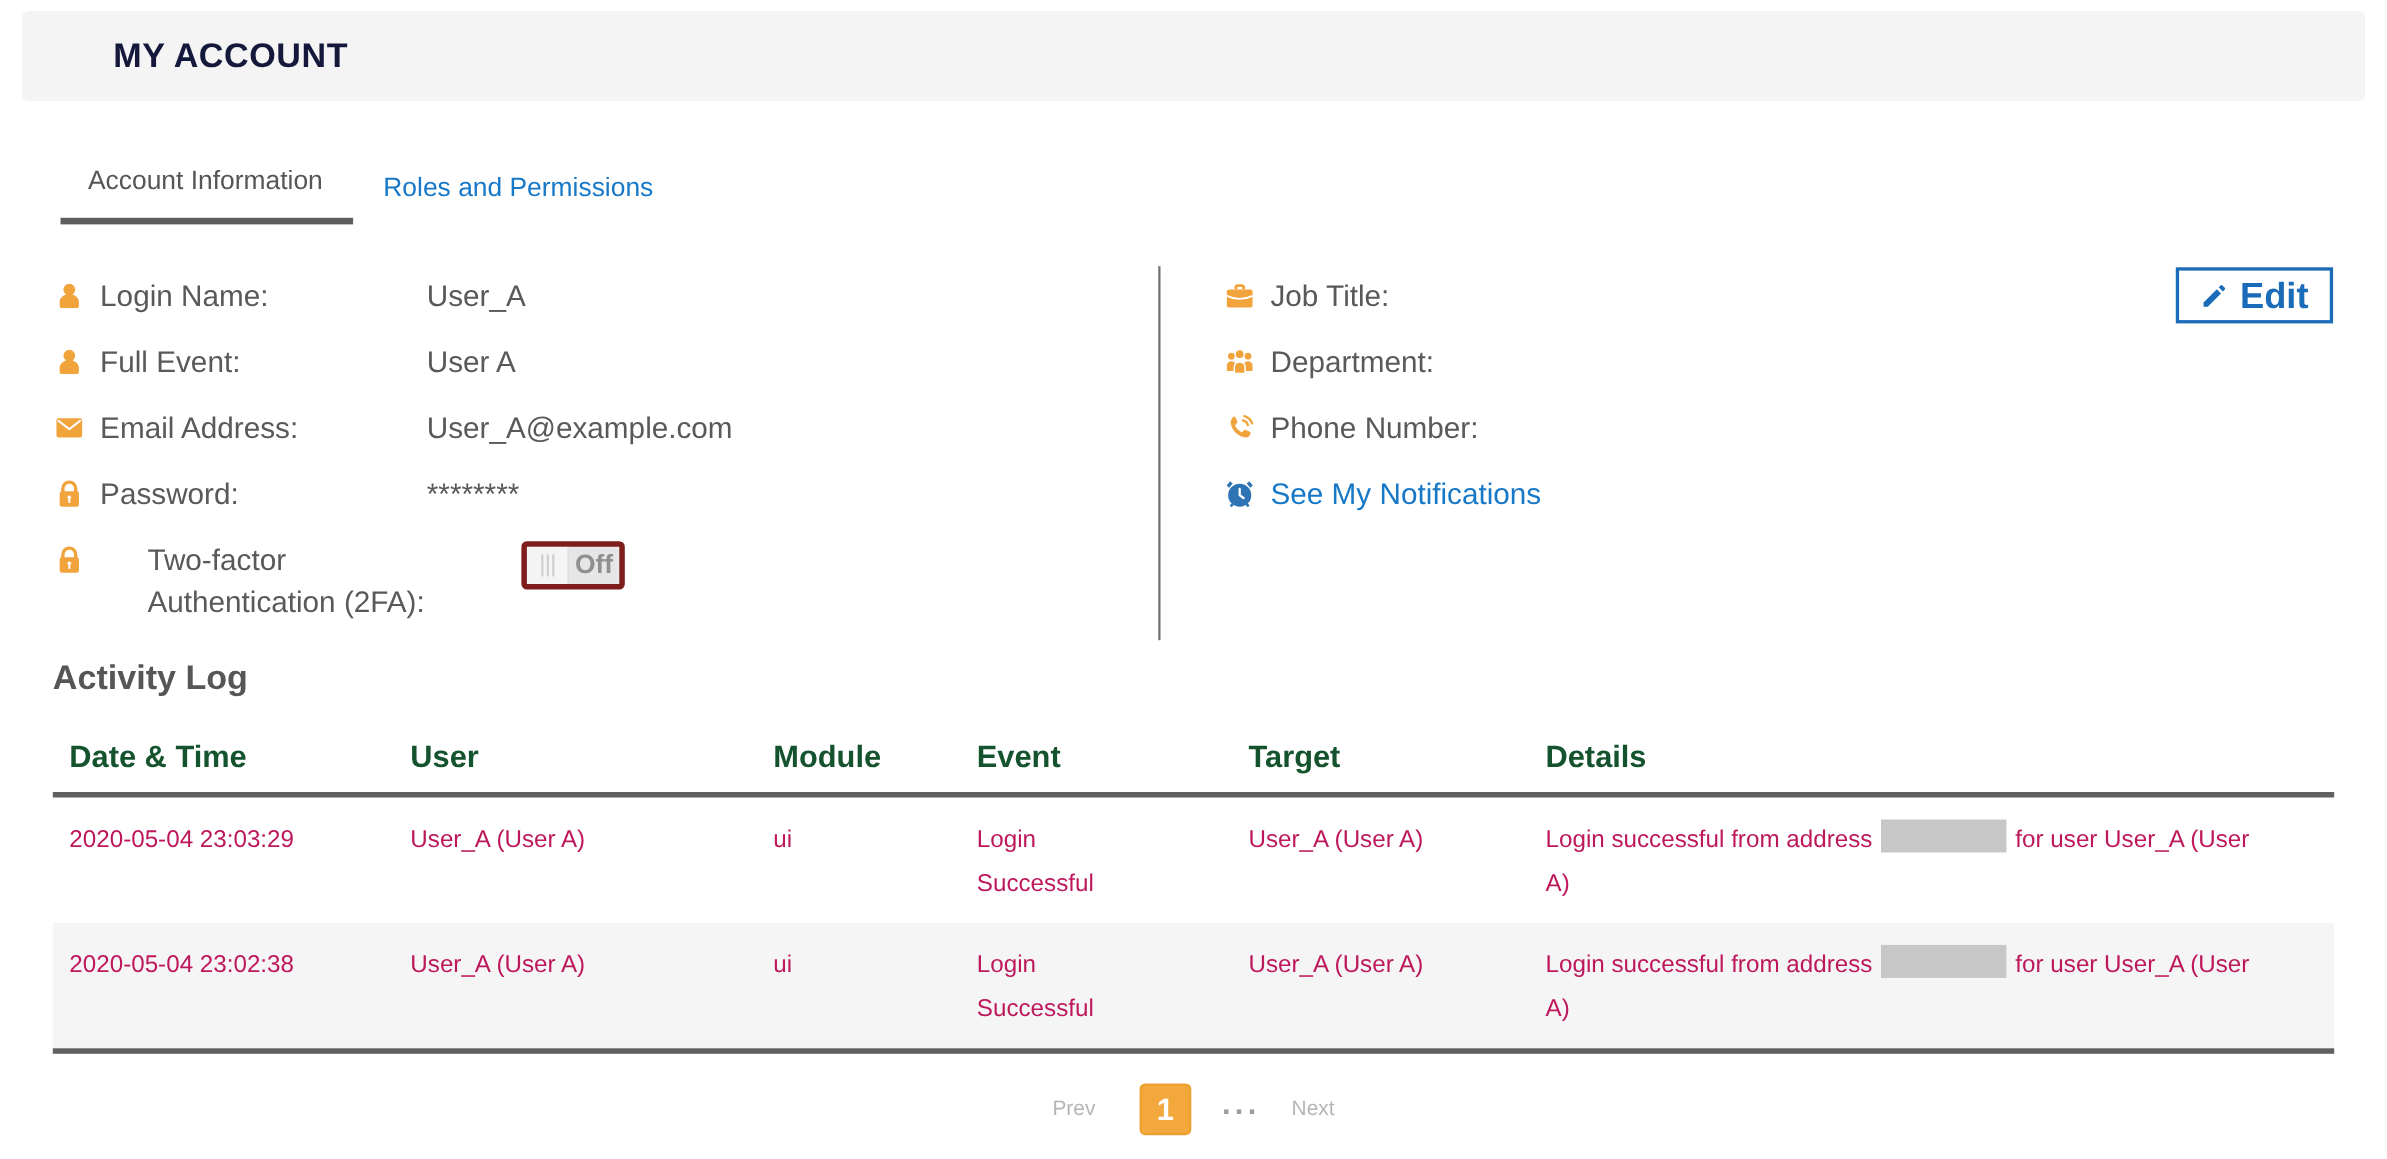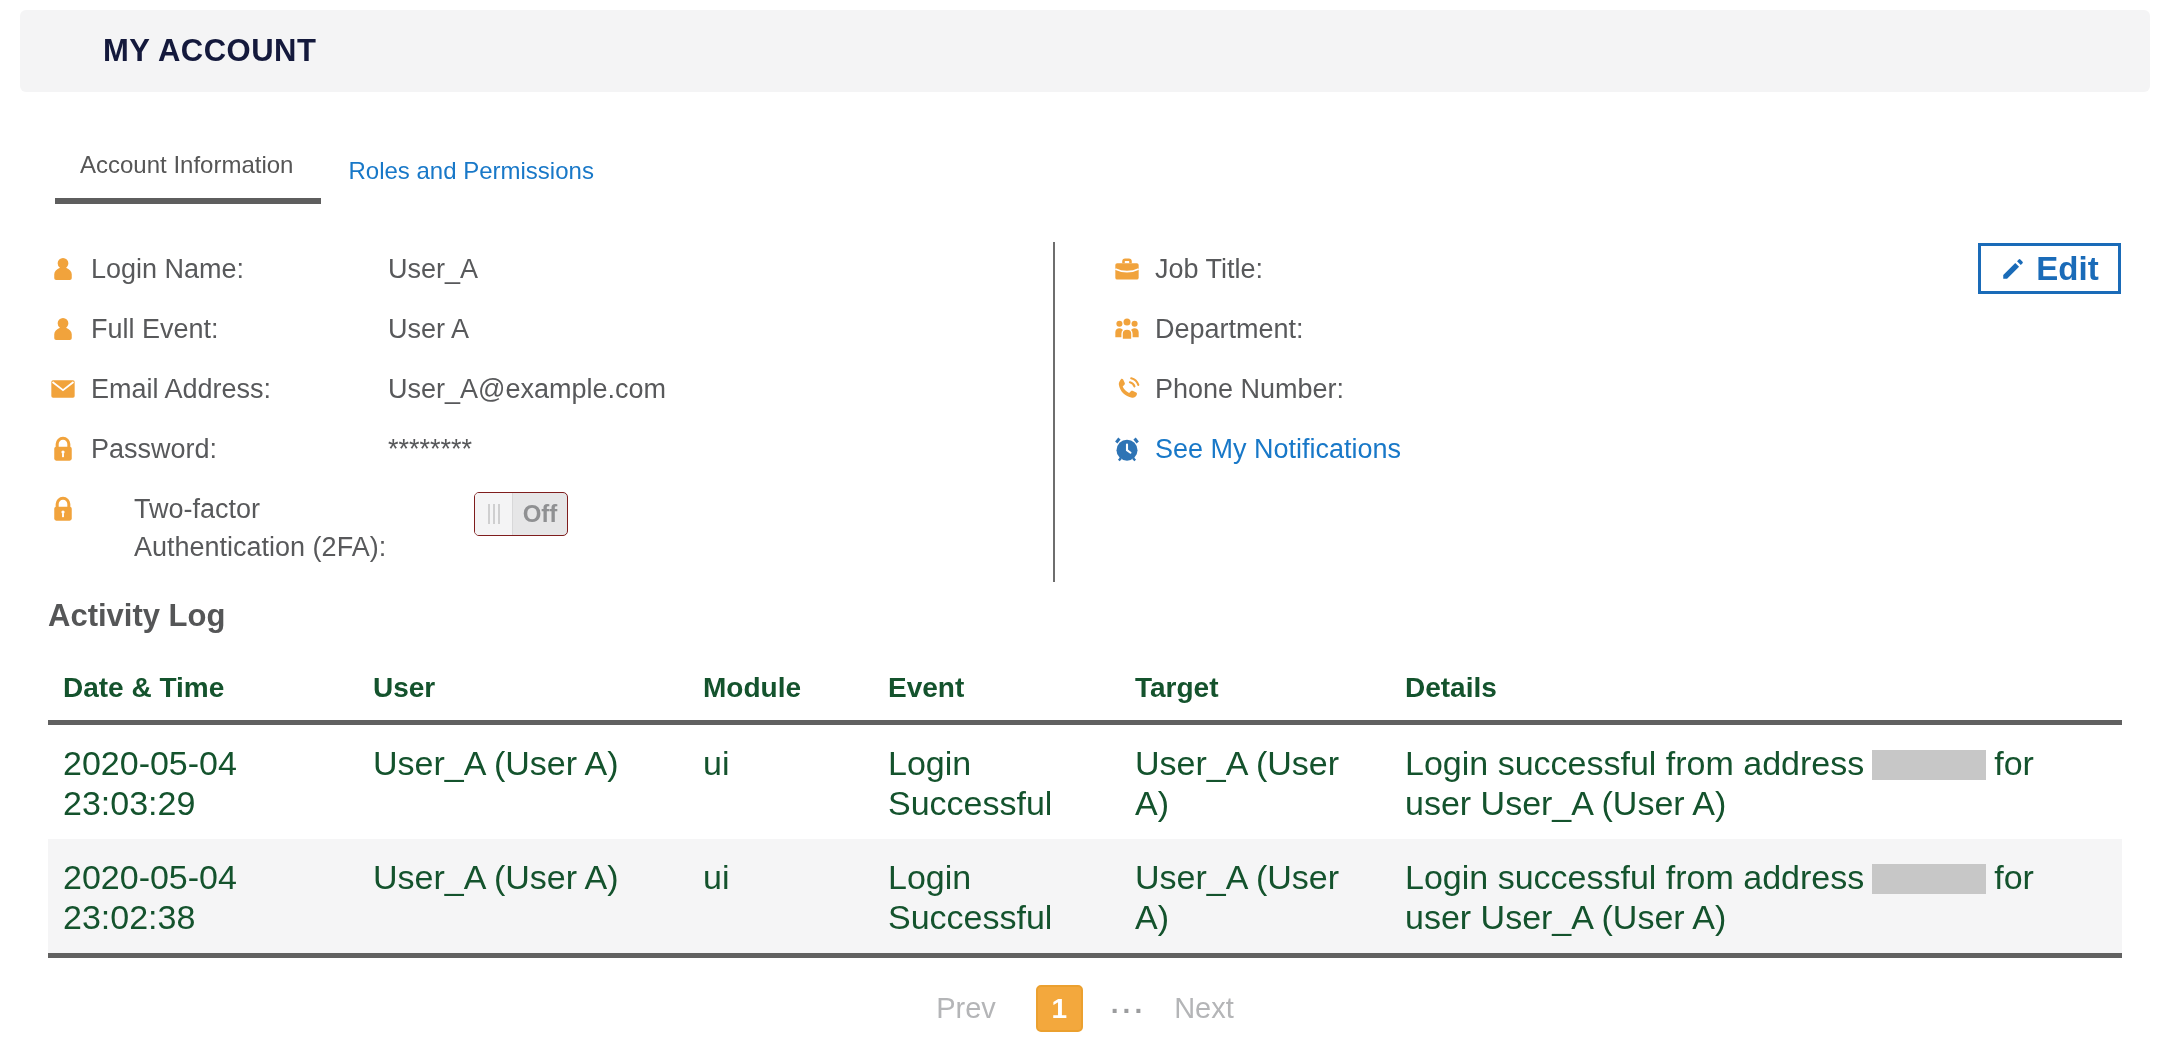--- a/index.html
+++ b/index.html
@@ -38,48 +38,48 @@
   .field-row .icon{width:30px;height:30px;margin-top:4px;flex:0 0 30px;display:flex;align-items:center;justify-content:center;}
   .icon svg{width:28px;height:28px;display:block;}
   .icon-orange{color:var(--accent-orange,#F1A33C);}
   .icon-blue{color:#2E74B5;}
   .field-label{margin-left:13px;width:297px;color:#58595B;}
   .field-value{color:#58595B;}
   .field-row.tall{height:110px;gap:43px;}
   .link-blue{color:var(--link-blue,#1878C8);cursor:pointer;}
 
   
-  .toggle{margin-top:2px;width:94px;height:44px;background:#E6E6E7;border:1px solid #7f1d1d;border-radius:5px;
+  .toggle{margin-top:2px;width:94px;height:44px;background:#E6E6E7;border:5px solid #7f1d1d;border-radius:5px;
           display:flex;align-items:stretch;overflow:hidden;cursor:pointer;}
   .toggle-handle{width:38px;background:#F4F4F5;border-right:1px solid #D8D8D9;display:flex;align-items:center;justify-content:center;gap:3px;}
   .toggle-handle i{display:block;width:2px;height:20px;background:#CFCFD0;}
   .toggle-label{flex:1;display:flex;align-items:center;justify-content:center;font-size:24px;font-weight:bold;color:#8F9092;}
 
   
   .edit-btn{position:absolute;left:1978px;top:3px;width:143px;height:51px;background:#fff;
             border:3px solid var(--edit-blue,#1A6BB8);display:flex;align-items:center;justify-content:center;gap:10px;
             color:var(--edit-blue,#1A6BB8);font-size:33px;font-weight:bold;cursor:pointer;}
   .edit-btn svg{width:26px;height:26px;}
 
   
   .activity-title{position:absolute;left:48px;top:598px;font-size:31px;font-weight:bold;color:#555657;}
   .log-table{position:absolute;left:48px;top:658px;width:2074px;}
   .t-row{display:grid;grid-template-columns:310px 330px 185px 247px 270px 1fr;}
   .t-head{border-bottom:5px solid var(--table-border,#616161);}
   .t-head .t-cell{font-size:28px;font-weight:bold;color:#14532d;padding:14px 15px 16px;}
-  .t-body .t-cell{font-size:34px;color:#14532d;line-height:40px;padding:18px 15px 16px;}
+  .t-body .t-cell{font-size:22px;color:#be185d;line-height:40px;padding:18px 15px 16px;}
   .t-row.alt{background:var(--alt-row-bg,#F5F5F6);}
   .t-row.last{border-bottom:5px solid var(--table-border,#616161);}
   .cell-event-inner{max-width:140px;}
   .cell-details-inner{max-width:660px;}
   .redacted{display:inline-block;width:114px;height:30px;background:#C7C7C7;vertical-align:-5px;margin:0 8px;}
 
   
   .pagination{position:absolute;left:48px;top:985px;width:2074px;display:flex;align-items:center;justify-content:center;gap:40px;}
-  .page-nav{font-size:29px;color:#B4B5B7;cursor:pointer;}
+  .page-nav{font-size:19px;color:#B4B5B7;cursor:pointer;}
   .page-current{width:47px;height:47px;background:var(--pager-active-bg,#F3A83D);border:2px solid #EBA02F;border-radius:5px;
                 display:flex;align-items:center;justify-content:center;color:#fff;font-size:28px;font-weight:bold;cursor:pointer;}
   .page-ellipsis{font-size:28px;font-weight:bold;color:#9B9C9E;letter-spacing:4px;cursor:pointer;margin:0 -12px 10px;}
 </style>
 </head>
 <body>
 
 <div class="page">
 
   <div class="topbar">

